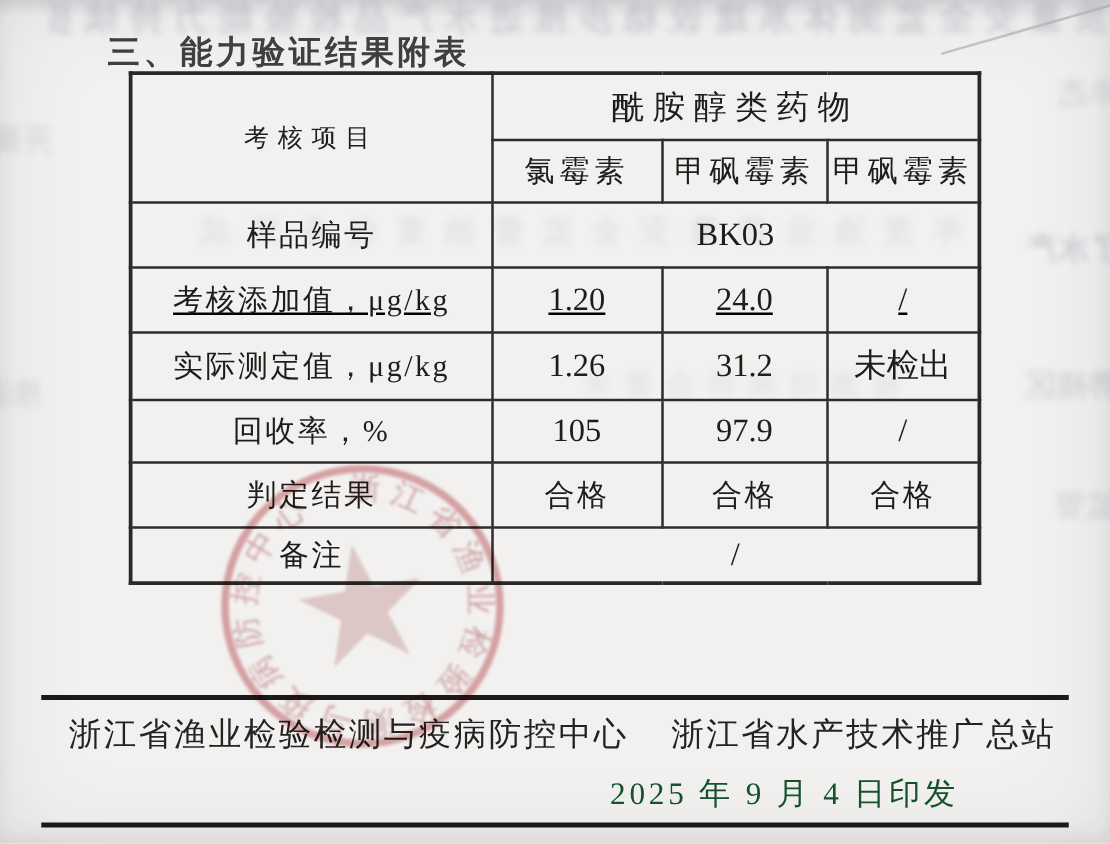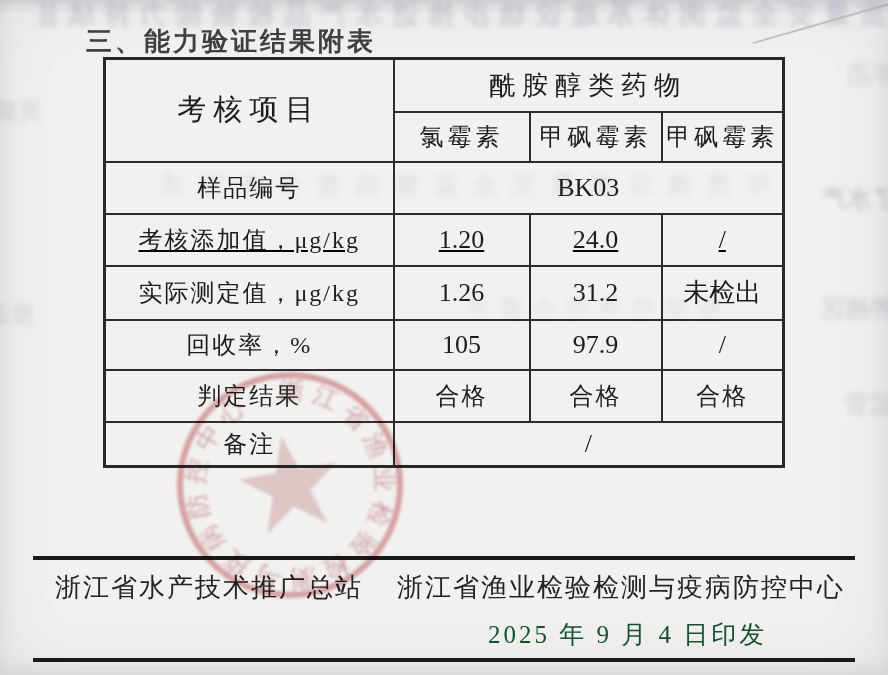--- a/index.html
+++ b/index.html
@@ -35,21 +35,21 @@
     font-family:"Liberation Sans","DejaVu Sans",sans-serif;
     font-size:26px;font-weight:bold;color:#404040;letter-spacing:3px;}
   
   table.res{position:absolute;left:103px;top:57px;z-index:2;
     border-collapse:collapse;table-layout:fixed;background:transparent;}
   table.res td{border:2px solid #2e2d2c;text-align:center;vertical-align:middle;
     padding:0;color:#1e1d1c;}
   table.res{border:3px solid #2a2928;}
   tr.r1{height:53px;} tr.r2{height:50px;} tr.r3{height:52px;} tr.r4{height:52px;text-decoration:underline;}
   tr.r5{height:54px;} tr.r6{height:50px;} tr.r7{height:52px;} tr.r8{height:45px;}
-  .itemhdr{font-size:29px;letter-spacing:7px;}
+  .itemhdr{font-size:20px;letter-spacing:7px;}
   .grp{font-size:26px;letter-spacing:7px;}
   .drug{font-size:24px;letter-spacing:4px;}
   .lbl{font-size:24px;letter-spacing:2px;}
   .val{font-size:26px;margin-top:40px;}
   
   .stamp{position:absolute;left:170px;top:365px;width:240px;height:240px;z-index:4;
     mix-blend-mode:multiply;transform:rotate(-10deg);pointer-events:none;}
   
   .rule{position:absolute;left:33px;width:822px;height:4px;background:#1b1a19;z-index:3;}
   .rule1{top:556px;} .rule2{top:658px;}
@@ -138,20 +138,20 @@
     </defs>
     <circle cx="120" cy="120" r="110" fill="none" stroke="#cd7278" stroke-width="6" opacity="0.6" filter="url(#soft)"></circle>
     <polygon points="120,70 131.8,105.8 169.5,105.9 139,128.2 150.6,164.1 120,142 89.4,164.1 101,128.2 70.5,105.9 108.2,105.8" fill="#d9b5b7" opacity="0.6" filter="url(#soft)"></polygon>
     <text font-size="25" letter-spacing="7" fill="#b85c63" opacity="0.5" filter="url(#soft)" font-family="Liberation Serif, DejaVu Serif, serif">
       <textPath href="#ringpath" startOffset="4">浙江省渔业检验检测与疫病防控中心</textPath>
     </text>
   </svg>
 
   <div class="rule rule1"></div>
   <div class="orgline">
+    <span>浙江省渔业检验检测与疫病防控中心</span>
     <span>浙江省水产技术推广总站</span>
-    <span>浙江省渔业检验检测与疫病防控中心</span>
   </div>
   <div class="dateline">2025 年 9 月 4 日印发</div>
   <div class="rule rule2"></div>
 
   <div class="vignette"></div>
 </div>
 
 </body></html>

